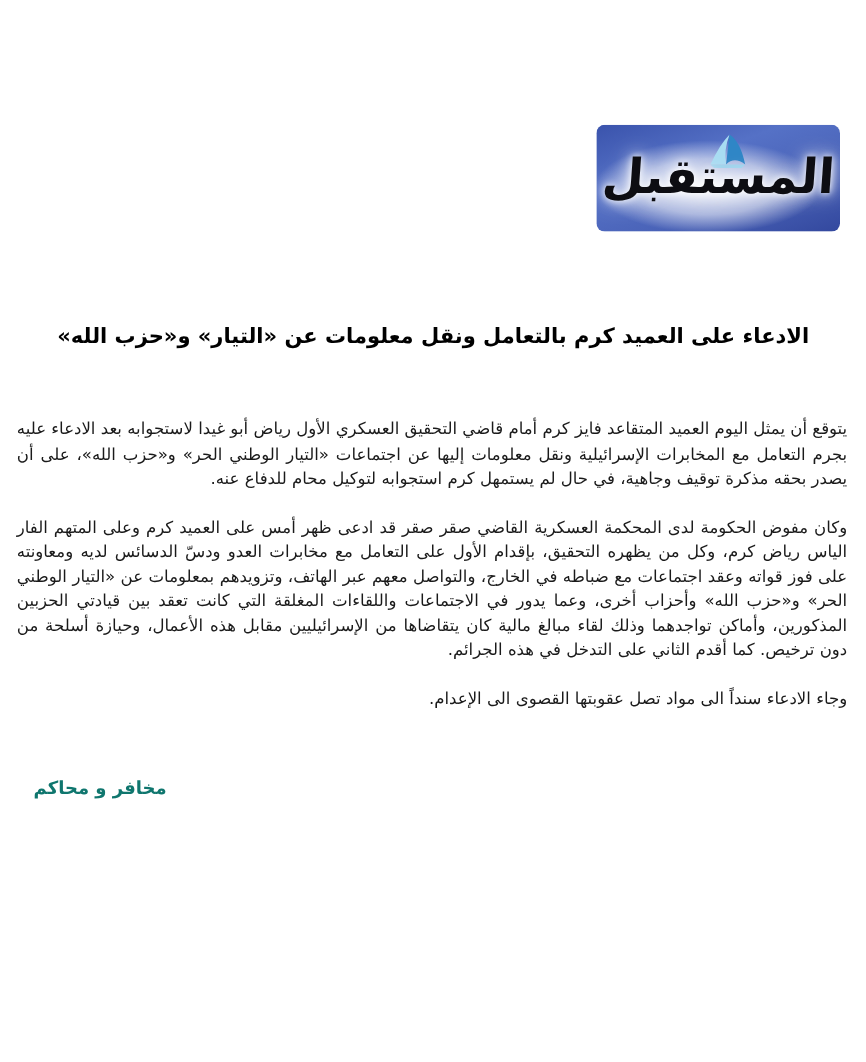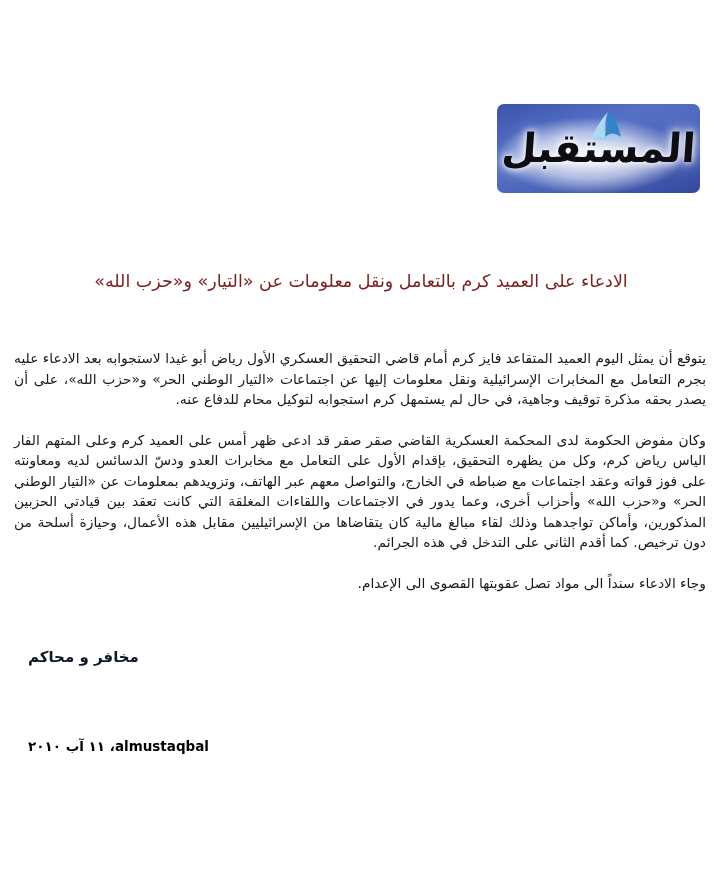--- a/index.html
+++ b/index.html
@@ -61,22 +61,22 @@
 
   
   .headline {
     position: absolute;
     top: 268px;
     left: 30px;
     right: 30px;
     direction: rtl;
     text-align: center;
     font-size: 17.5px;
-    font-weight: normal;
-    color: #7f1d1d;
+    font-weight: bold;
+    color: #000000;
     line-height: 1.5;
   }
 
   
   .article-body {
     position: absolute;
     top: 348px;
     left: 14px;
     right: 16px;
     direction: rtl;
@@ -129,17 +129,16 @@
   </div>
 
   <h1 class="headline">الادعاء على العميد كرم بالتعامل ونقل معلومات عن «التيار» و«حزب الله»</h1>
 
   <div class="article-body">
     <p>يتوقع أن يمثل اليوم العميد المتقاعد فايز كرم أمام قاضي التحقيق العسكري الأول رياض أبو غيدا لاستجوابه بعد الادعاء عليه بجرم التعامل مع المخابرات الإسرائيلية ونقل معلومات إليها عن اجتماعات «التيار الوطني الحر» و«حزب الله»، على أن يصدر بحقه مذكرة توقيف وجاهية، في حال لم يستمهل كرم استجوابه لتوكيل محام للدفاع عنه.</p>
     <p>وكان مفوض الحكومة لدى المحكمة العسكرية القاضي صقر صقر قد ادعى ظهر أمس على العميد كرم وعلى المتهم الفار الياس رياض كرم، وكل من يظهره التحقيق، بإقدام الأول على التعامل مع مخابرات العدو ودسّ الدسائس لديه ومعاونته على فوز قواته وعقد اجتماعات مع ضباطه في الخارج، والتواصل معهم عبر الهاتف، وتزويدهم بمعلومات عن «التيار الوطني الحر» و«حزب الله» وأحزاب أخرى، وعما يدور في الاجتماعات واللقاءات المغلقة التي كانت تعقد بين قيادتي الحزبين المذكورين، وأماكن تواجدهما وذلك لقاء مبالغ مالية كان يتقاضاها من الإسرائيليين مقابل هذه الأعمال، وحيازة أسلحة من دون ترخيص. كما أقدم الثاني على التدخل في هذه الجرائم.</p>
     <p>وجاء الادعاء سنداً الى مواد تصل عقوبتها القصوى الى الإعدام.</p>
   </div>
 
-  <div class="category" style="color: #0f172a;">مخافر و محاكم</div>
+  <div class="category" style="color: #0f766e;">مخافر و محاكم</div>
 
-  <div class="dateline">almustaqbal، ١١ آب ٢٠١٠</div>
 
 </div>
 
 </body></html>

